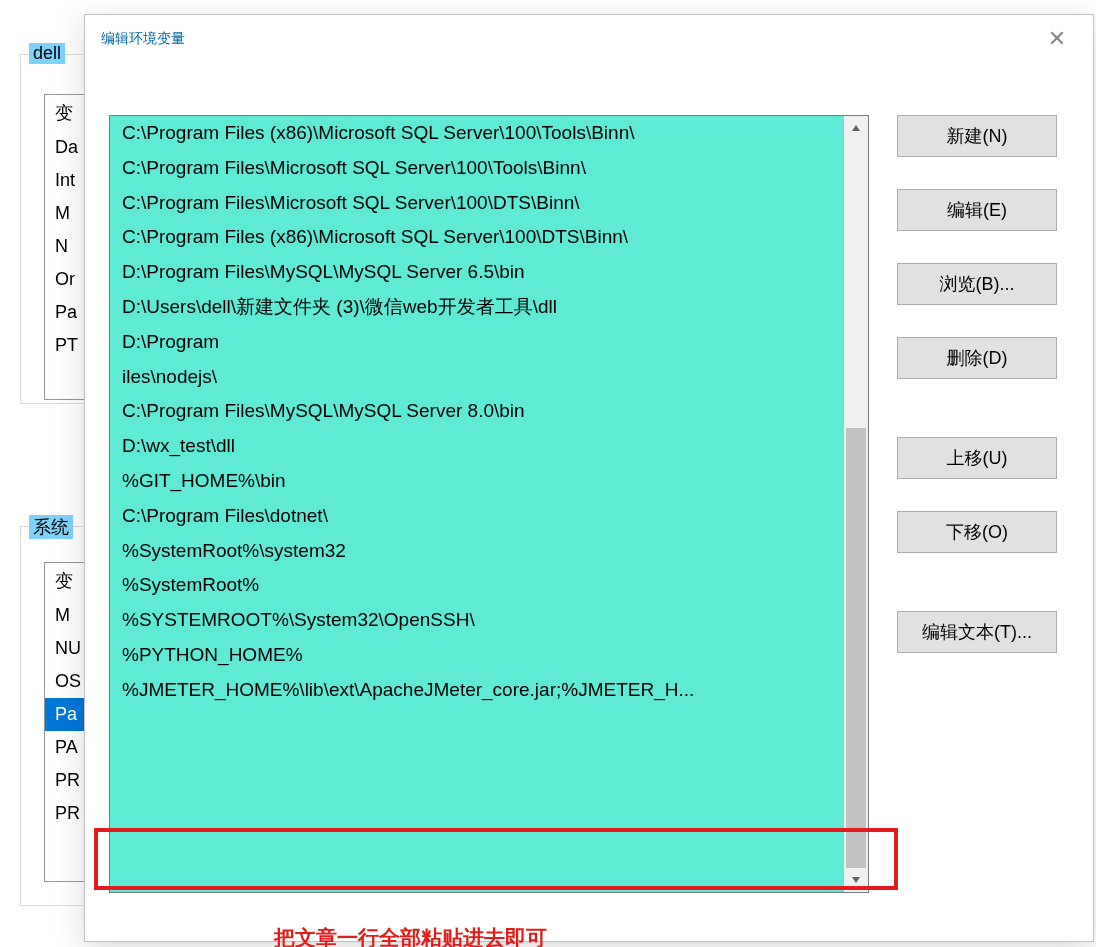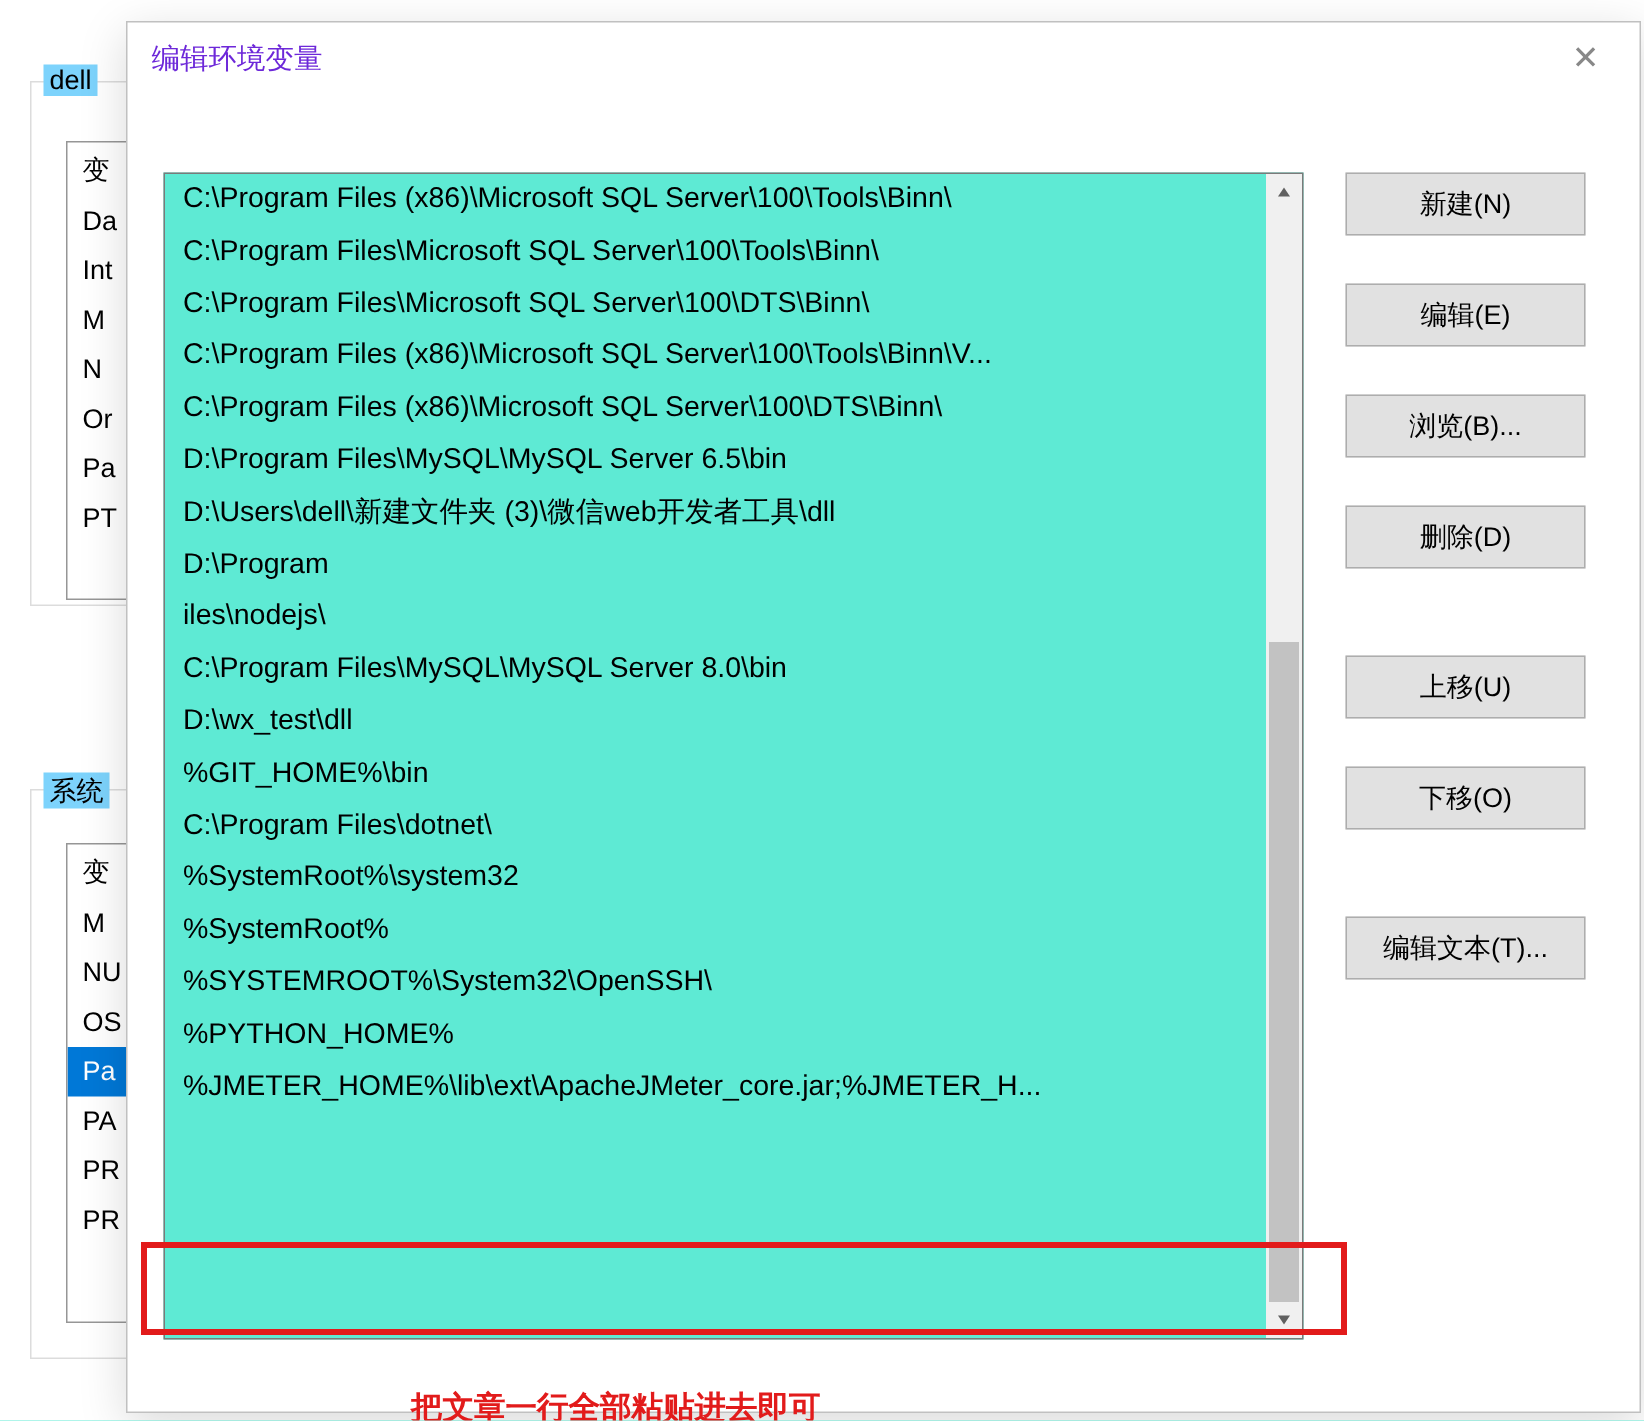--- a/index.html
+++ b/index.html
@@ -54,22 +54,22 @@
     box-shadow: 0 8px 30px rgba(0,0,0,0.15);
   }
   .dlg-titlebar {
     height: 48px;
     display: flex;
     align-items: center;
     justify-content: space-between;
     padding: 0 16px;
   }
   .dlg-title {
-    font-size: 19px;
-    color: #6d28d9;
+    font-size: 14px;
+    color: #0369a1;
   }
   .close-x {
     font-size: 22px;
     color: #888;
     width: 40px;
     text-align: center;
     cursor: pointer;
     line-height: 1;
   }
 
@@ -218,21 +218,20 @@
     <span class="dlg-title">编辑环境变量</span>
     <span class="close-x">✕</span>
   </div>
 
   <div class="dlg-body">
     <div class="path-listbox">
       <div class="path-items" id="path-items-container">
           <div class="path-item">C:\Program Files (x86)\Microsoft SQL Server\100\Tools\Binn\</div>
           <div class="path-item">C:\Program Files\Microsoft SQL Server\100\Tools\Binn\</div>
           <div class="path-item">C:\Program Files\Microsoft SQL Server\100\DTS\Binn\</div>
-          <div class="path-item">C:\Program Files (x86)\Microsoft SQL Server\100\Tools\Binn\V...</div>
           <div class="path-item">C:\Program Files (x86)\Microsoft SQL Server\100\DTS\Binn\</div>
           <div class="path-item">D:\Program Files\MySQL\MySQL Server 6.5\bin</div>
           <div class="path-item">D:\Users\dell\新建文件夹 (3)\微信web开发者工具\dll</div>
           <div class="path-item">D:\Program</div>
           <div class="path-item">iles\nodejs\</div>
           <div class="path-item">C:\Program Files\MySQL\MySQL Server 8.0\bin</div>
           <div class="path-item">D:\wx_test\dll</div>
           <div class="path-item">%GIT_HOME%\bin</div>
           <div class="path-item">C:\Program Files\dotnet\</div>
           <div class="path-item">%SystemRoot%\system32</div>

